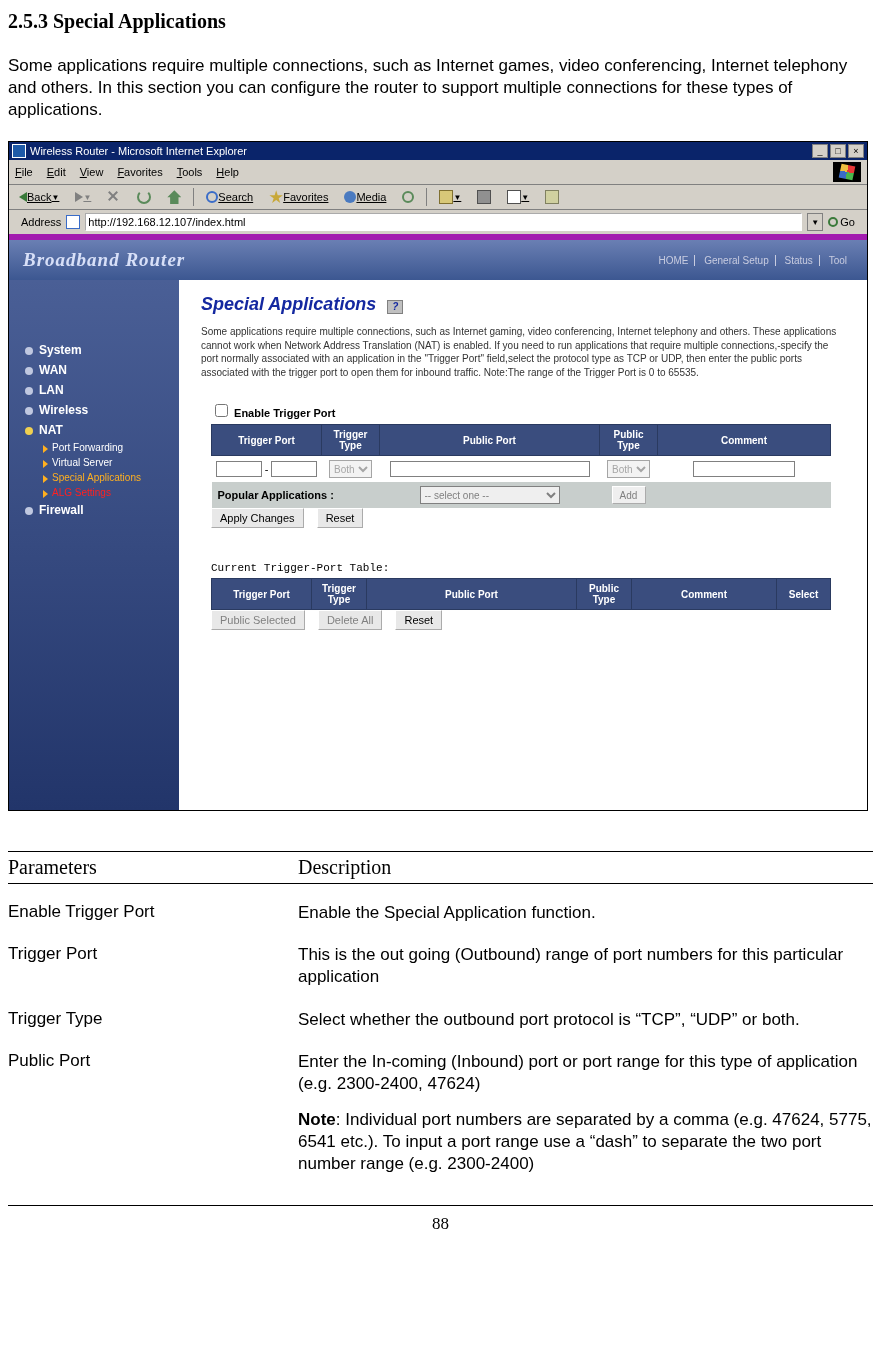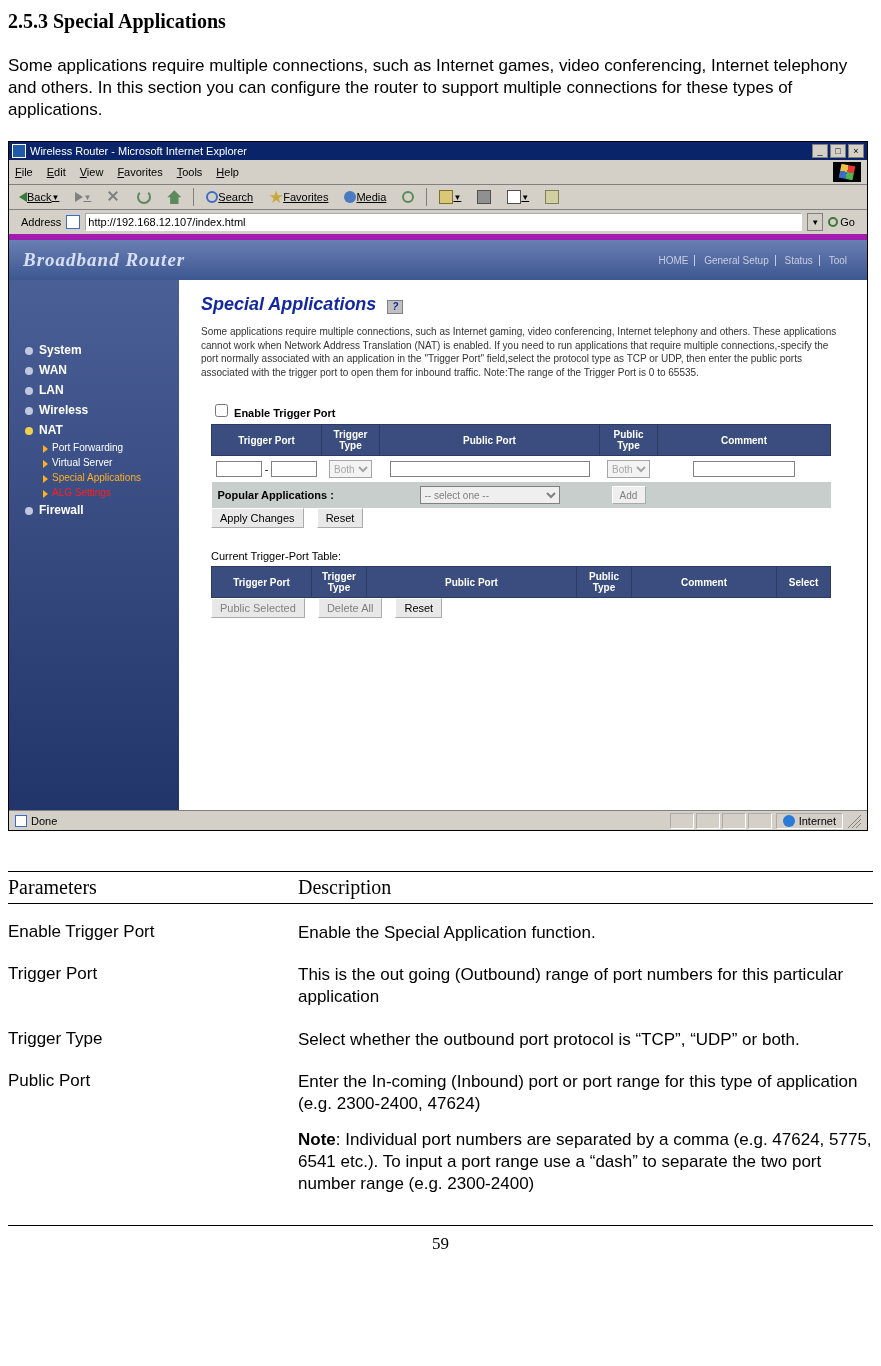--- a/index.html
+++ b/index.html
@@ -149,21 +149,21 @@
   .selbox { height:18px; font-size:10px; border:1px solid #808080; background:#efefef; color:#808080; }
   .selbox.disabled { color:#808080; }
   .popular-row { margin-top:6px; }
   .popular-row td { background:#c8cecc; }
   .addbtn { height:18px; width:34px; font-size:10px; background:#efefef;border:1px outset #fff;color:#808080; }
 
   .btn-row { margin-top:0; }
   .sbtn { height:20px; font-size:11px; background:#e8e8e8; border:1px outset #fff; padding:0 8px; margin-right:10px; }
   .sbtn.disabled { color:#808080; }
 
-  .current-title { margin-top:22px; font-size:11px; }
+  .current-title { margin-top:34px; font-size:11px;font-family:Liberation Mono, monospace; }
   table.hdrtbl.tbl2 th.sel { width:54px; }
 
   .statusbar {
     display:flex; align-items:center; justify-content:space-between;
     background:#d4d0c8; border-top:1px solid #808080;
     padding:2px 6px; font-size:11px; height:20px;
   }
   .status-right { display:flex; align-items:center; gap:4px; }
   .status-cells { display:flex; }
   .status-cell { width:24px;height:16px;border:1px inset #fff;margin-left:2px; }
@@ -369,39 +369,20 @@
           <div class="btn-row">
             <button class="sbtn disabled" disabled="">Public Selected</button>
             <button class="sbtn disabled" disabled="">Delete All</button>
             <button class="sbtn">Reset</button>
           </div>
         </div>
       </div>
     </div>
   </div>
 
-  <div class="statusbar">
-    <div style="display:flex;align-items:center;gap:4px">
-      <span class="tb-icon" style="width:12px;height:12px;background:#fff;border:1px solid #3a6cc8"></span>
-      <span>Done</span>
-    </div>
-    <div class="status-right">
-      <div class="status-cells">
-        <div class="status-cell"></div>
-        <div class="status-cell"></div>
-        <div class="status-cell"></div>
-        <div class="status-cell"></div>
-      </div>
-      <div style="display:flex;align-items:center;border:1px inset #fff;padding:0 6px;height:16px">
-        <span class="globe"></span>
-        <span>Internet</span>
-      </div>
-      <div class="resize"></div>
-    </div>
-  </div>
 </div>
 
 <div class="params-hdr-row">
   <div class="c1">Parameters</div>
   <div class="c2">Description</div>
 </div>
 
 <div class="param-row">
   <div class="c1">Enable Trigger Port</div>
   <div class="c2">Enable the Special Application function.</div>
@@ -417,13 +398,13 @@
 <div class="param-row">
   <div class="c1">Public Port</div>
   <div class="c2">
     <span>Enter the In-coming (Inbound) port or port range for this type of application (e.g. 2300-2400, 47624)</span>
     <div class="pnote">
       <b>Note</b><span>: Individual port numbers are separated by a comma (e.g. 47624, 5775, 6541 etc.). To input a port range use a “dash” to separate the two port number range (e.g. 2300-2400)</span>
     </div>
   </div>
 </div>
 
-<div class="pagefoot">59</div>
+<div class="pagefoot">88</div>
 
 </body></html>

